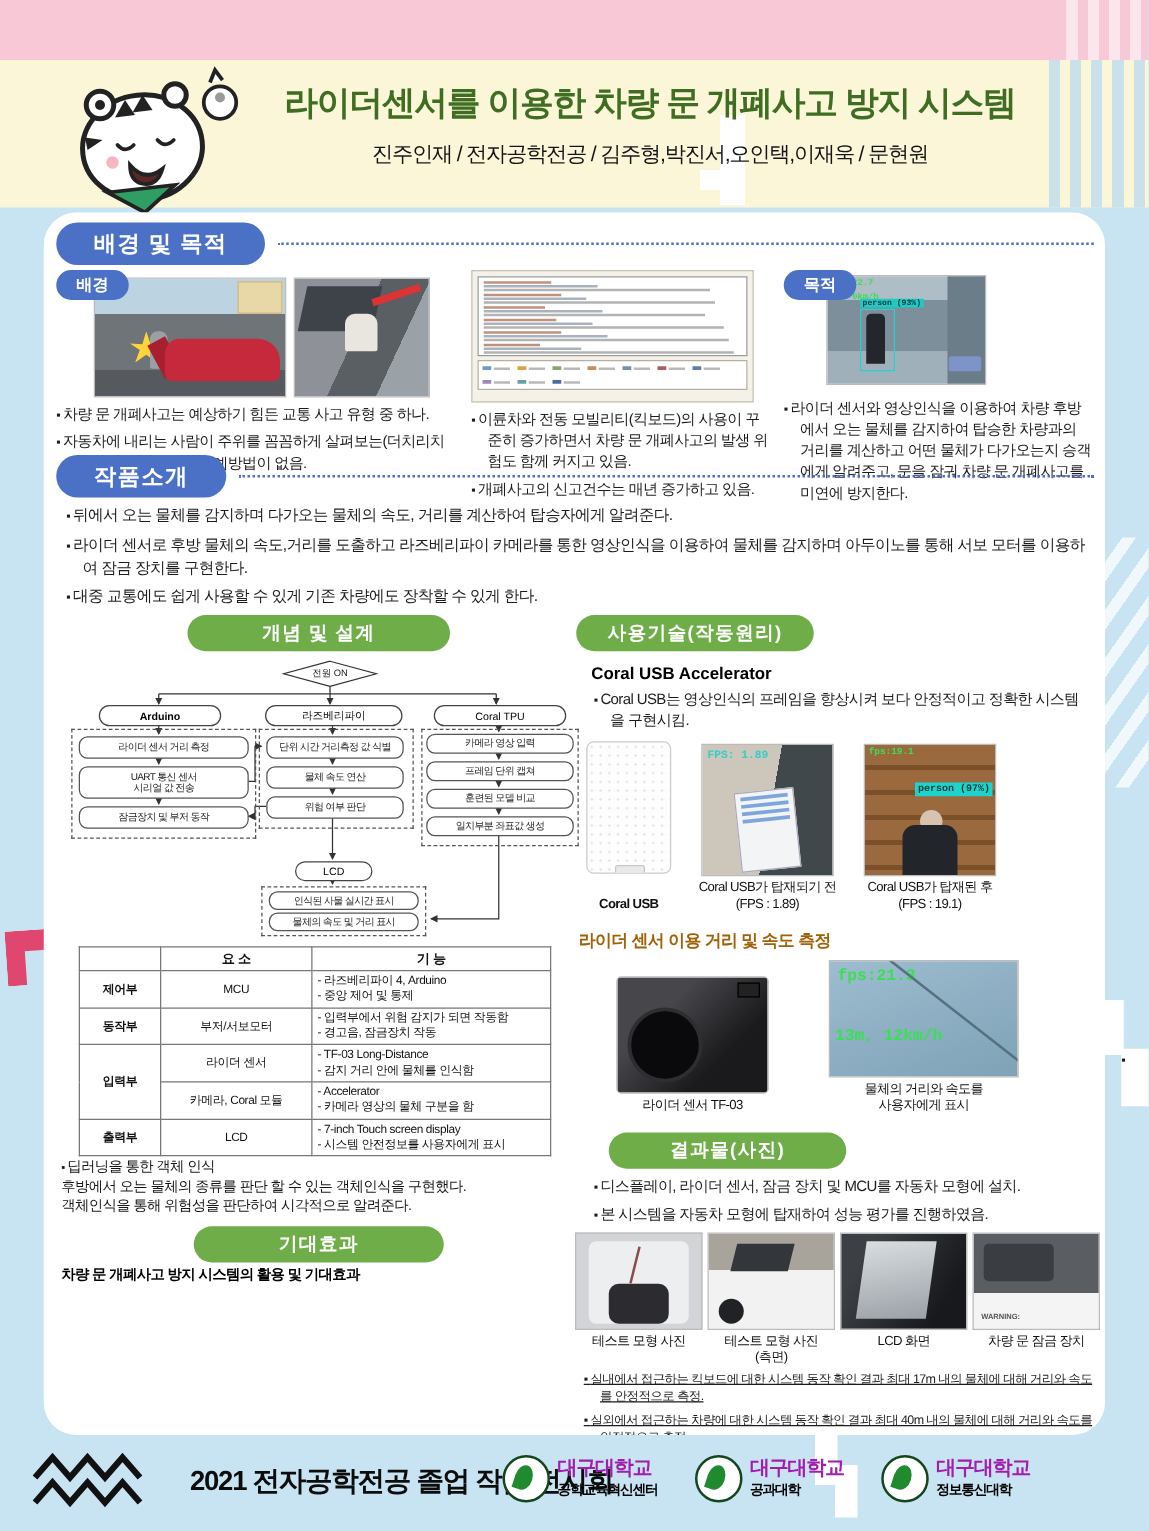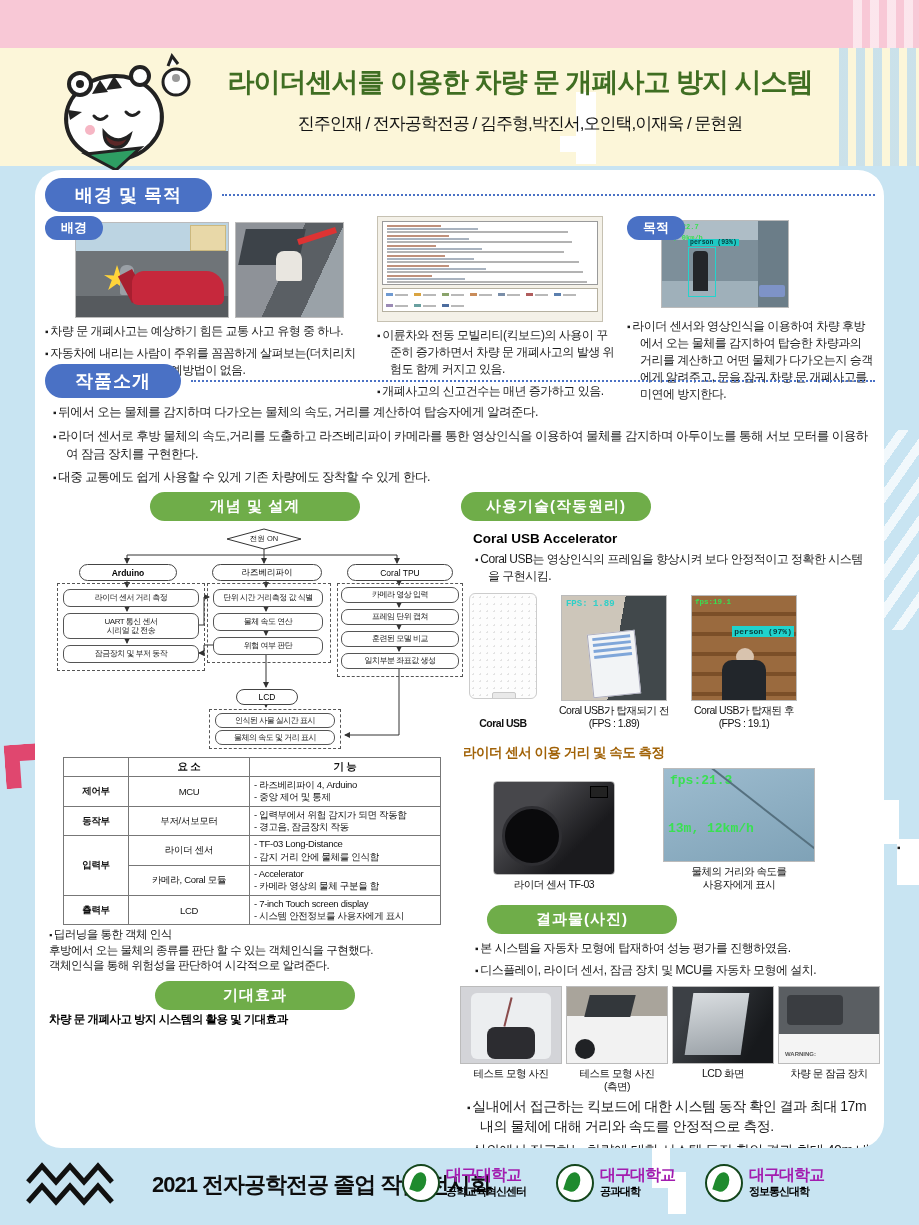--- a/index.html
+++ b/index.html
@@ -158,21 +158,21 @@
   .img-top .seat{position:absolute;left:26px;bottom:4px;width:48px;height:32px;background:#2c2c30;border-radius:8px;}
   .img-top .wire{position:absolute;left:46px;top:10px;width:2px;height:30px;background:#8a4b4b;transform:rotate(14deg);}
   .img-side{width:100px;height:76px;background:linear-gradient(180deg,#a9a49b 0 38%,#f2f2f2 38%);}
   .img-side .win{position:absolute;left:20px;top:8px;width:46px;height:22px;background:#33373b;transform:skewX(-14deg);}
   .img-side .wheel{position:absolute;left:8px;bottom:4px;width:20px;height:20px;background:#202225;border-radius:50%;}
   .img-screen{width:100px;height:76px;background:linear-gradient(120deg,#3c4045 0 20%,#17191c 80%);}
   .img-screen .sheen{position:absolute;left:16px;top:6px;width:56px;height:62px;background:linear-gradient(170deg,#d9dde0,#9aa1a7);transform:skewX(-8deg);}
   .img-lock{width:100px;height:76px;background:linear-gradient(180deg,#5a5e62 0 62%,#f4f4f4 62%);}
   .img-lock .part{position:absolute;left:8px;top:8px;width:56px;height:30px;background:#3a3d41;border-radius:4px;}
   .img-lock .warn{position:absolute;left:6px;bottom:6px;font-size:6px;color:#555;font-weight:bold;}
-  .results-bullets .b{font-size:14px;width:396px;margin:4px 0 4px 8px;}
+  .results-bullets .b{font-size:10px;width:396px;margin:4px 0 4px 8px;text-decoration:underline;}
 
   
   .footer{position:absolute;left:0;top:1148px;width:919px;height:77px;}
   .zigzag{position:absolute;left:26px;top:14px;}
   .foot-title{position:absolute;left:152px;top:22px;font-size:22px;font-weight:bold;color:#0d0d0d;letter-spacing:-1px;}
   .logos{position:absolute;left:402px;top:16px;display:flex;gap:30px;}
   .logo{display:flex;align-items:center;gap:6px;}
   .emblem{width:34px;height:34px;border-radius:50%;background:#fff;border:2px solid #14461c;position:relative;flex:0 0 auto;}
   .emblem::after{content:"";position:absolute;left:8px;top:6px;width:14px;height:20px;background:#1f8a2e;border-radius:50% 50% 50% 0;transform:rotate(18deg);}
   .lg-name{font-size:16px;font-weight:bold;color:#a21caf;letter-spacing:-1px;line-height:1.05;}
@@ -520,22 +520,22 @@
           <div class="ph img-lcd">
             <span class="ov-green" style="left:6px;top:4px;font-size:13px;">fps:21.3</span>
             <span class="ov-green" style="left:4px;top:52px;font-size:13px;">13m, 12km/h</span>
           </div>
           <div class="cap">물체의 거리와 속도를
 사용자에게 표시</div>
         </div>
       </div>
 
       <div class="pill-green pill-result">결과물(사진)</div>
+      <div class="b">디스플레이, 라이더 센서, 잠금 장치 및 MCU를 자동차 모형에 설치.</div>
       <div class="b">본 시스템을 자동차 모형에 탑재하여 성능 평가를 진행하였음.</div>
-      <div class="b">디스플레이, 라이더 센서, 잠금 장치 및 MCU를 자동차 모형에 설치.</div>
 
       <div class="photos-row">
         <div class="photo-item">
           <div class="ph img-top">
               <span class="floor"></span>
               <span class="wire"></span>
               <span class="seat"></span>
             </div>
           <div class="cap">테스트 모형 사진</div>
         </div>

